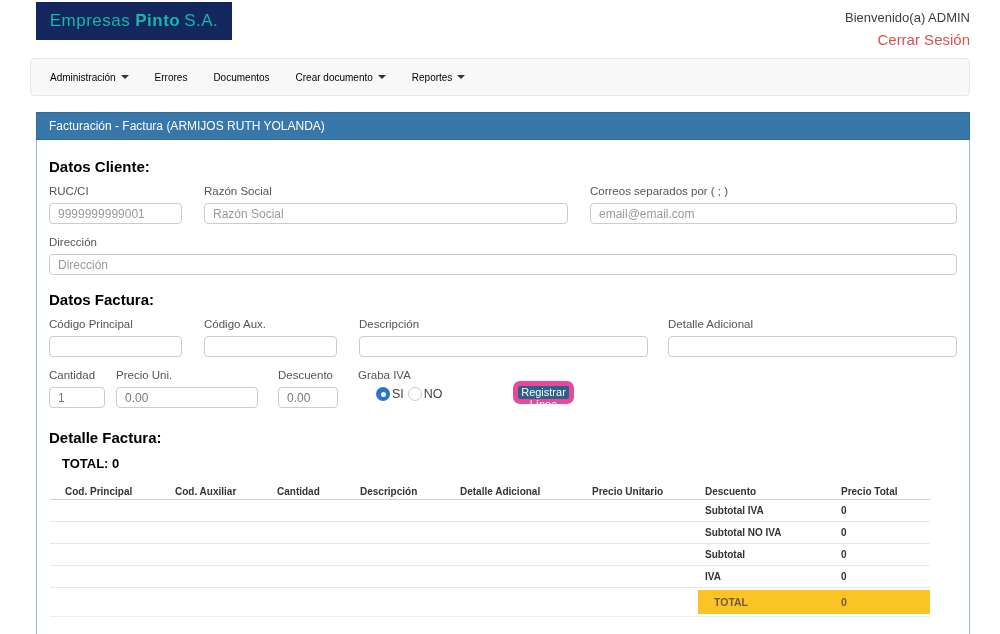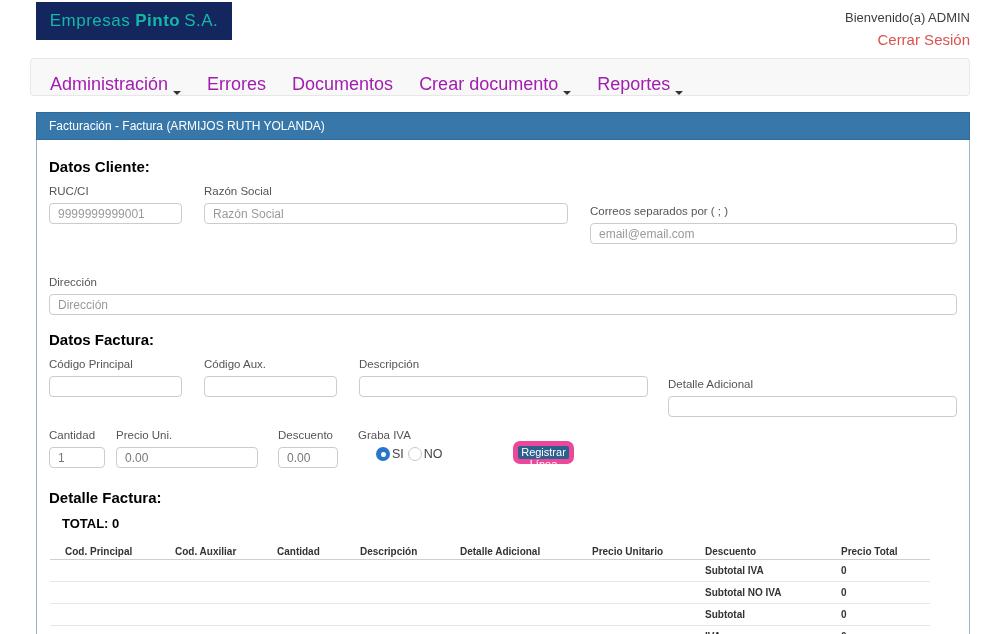--- a/index.html
+++ b/index.html
@@ -12,43 +12,43 @@
     background:#13265e; color:#14b8a6; display:flex; align-items:center; justify-content:center;
     font-size:17px; letter-spacing:.5px; }
   .logo b { font-weight:bold; margin:0 4px 0 5px; }
   .welcome { position:absolute; right:30px; top:10px; font-size:13px; color:#3d3d3d; }
   .logout { position:absolute; right:30px; top:31px; font-size:15px; color:#d9534f; cursor:pointer; }
 
   
   .navbar { margin:6px 30px 0 30px; height:38px; background:#f8f8f8;
     border:1px solid #e7e7e7; border-radius:4px; display:flex; align-items:center;
     padding-left:6px; }
-  .nav-item { font-size:18px; color:#a21caf; padding:0 13px; cursor:pointer; display:flex;
-    align-items:flex-end; height:100%; }
+  .nav-item { font-size:10px; color:#000000; padding:0 13px; cursor:pointer; display:flex;
+    align-items:center; height:100%; }
   .caret { display:inline-block; width:0; height:0; margin-left:5px;
     border-left:4px solid transparent; border-right:4px solid transparent;
     border-top:4px solid #333; }
 
   
   .panel { margin:16px 30px 0 36px; width:934px; }
   .panel-heading { background:#3877aa; border:1px solid #2f6a99; color:#fff;
     font-size:12px; padding:6px 12px; }
   .panel-body { background:#fff; border:1px solid #9db6c6; border-top:none;
     padding:8px 12px 0 12px; height:500px; position:relative; }
 
   .sec-heading { font-size:15px; font-weight:bold; color:#000; margin:10px 0 10px 0; }
   .flabel { font-size:11.5px; font-weight:normal; color:#555; margin-bottom:6px; display:block; }
   input.tbox { height:21px; border:1px solid #ccc; border-radius:4px; padding:0 8px;
     font-size:12px; color:#777; width:100%; font-family:"Liberation Sans",sans-serif; }
   input.tbox::placeholder { color:#9a9a9a; opacity:1; }
 
   .frow { display:flex; margin-bottom:12px; }
   .fcol-sm { width:133px; margin-right:22px; }
   .fcol-md { width:364px; margin-right:22px; }
-  .fcol-grow { flex:1;margin-top:20px; }
+  .fcol-grow { flex:1; }
   .fcol-desc { width:289px; margin-right:20px; }
 
   .qty-row { position:relative; height:46px; margin-bottom:4px; }
   .qpos { position:absolute; top:0; }
 
   
   .radio-line { display:flex; align-items:center; margin-top:3px;margin-left:18px; }
   .radio { width:14px; height:14px; border-radius:50%; display:inline-block; position:relative; }
   .radio.on { background:#2a76c6; }
   .radio.on::after { content:""; position:absolute; left:4.5px; top:4.5px; width:5px; height:5px;
@@ -65,21 +65,21 @@
   .dtable { position:relative; width:880px; margin-left:1px; font-size:10px; }
   .trow { position:relative; height:22px; border-bottom:1px solid #e7e7e7; }
   .trow-head { border-bottom:1px solid #cfcfcf; height:17px; }
   .tcell { position:absolute; top:3px; white-space:nowrap; color:#333; }
   .th { font-weight:bold; }
   .sum-label { position:absolute; left:655px; top:5px; font-weight:bold; color:#333; }
   .sum-value { position:absolute; left:791px; top:5px; font-weight:bold; color:#333; }
   .trow-total { height:29px; border-bottom:1px solid #eee; }
   .total-bar { position:absolute; left:648px; top:2px; width:232px; height:24px;
     background:#fcc325; }
-  .total-bar .tl { position:absolute; left:8px; top:6px; font-weight:bold; color:#6a5e45; font-size:10.5px; }
+  .total-bar .tl { position:absolute; left:16px; top:6px; font-weight:bold; color:#6a5e45; font-size:10.5px; }
   .total-bar .tv { position:absolute; left:143px; top:6px; font-weight:bold; color:#6a5e45; font-size:10.5px; }
 </style>
 </head>
 <body>
 
 <div class="topbar">
   <div class="logo">
     <span>Empresas</span>
     <b>Pinto</b>
     <span>S.A.</span>

